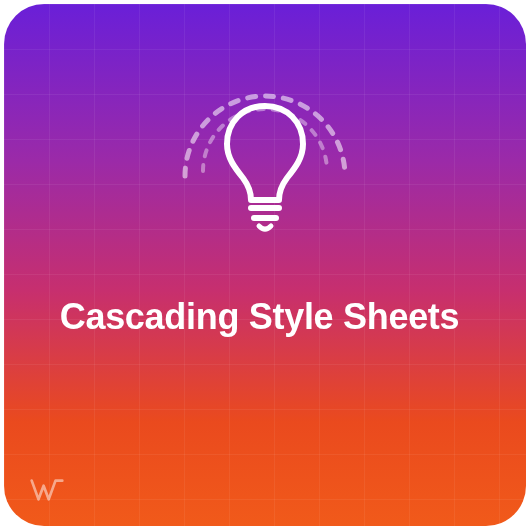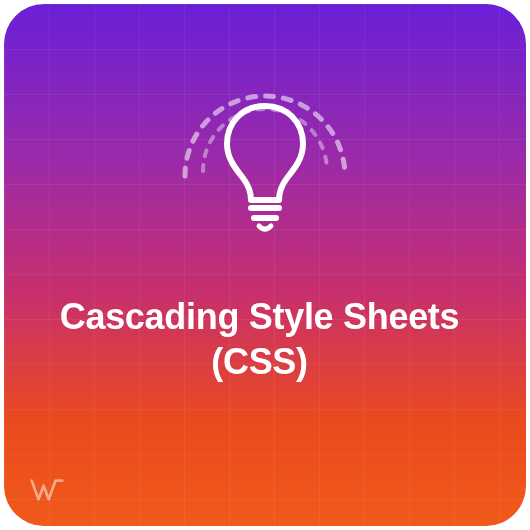--- a/index.html
+++ b/index.html
@@ -85,21 +85,20 @@
 
       <line x1="96" y1="162" x2="124" y2="162" stroke="#ffffff" stroke-width="6" stroke-linecap="round"></line>
       <line x1="99" y1="172" x2="121" y2="172" stroke="#ffffff" stroke-width="6" stroke-linecap="round"></line>
 
       <path d="M 104 180 Q 110 186 116 180" fill="none" stroke="#ffffff" stroke-width="5" stroke-linecap="round"></path>
     </svg>
   </div>
 
   <div class="title">
     <span>Cascading Style Sheets</span><br>
-    <span>(CSS)</span>
   </div>
 
   <div class="logo">
     <svg viewBox="0 0 40 30" width="34" height="28">
       <path d="M2 4 L10 26 L16 10 L22 26 L30 4 L38 4" fill="none" stroke="rgba(255,255,255,0.9)" stroke-width="3.2" stroke-linecap="round" stroke-linejoin="round"></path>
     </svg>
   </div>
 </div>
 
 </body></html>

